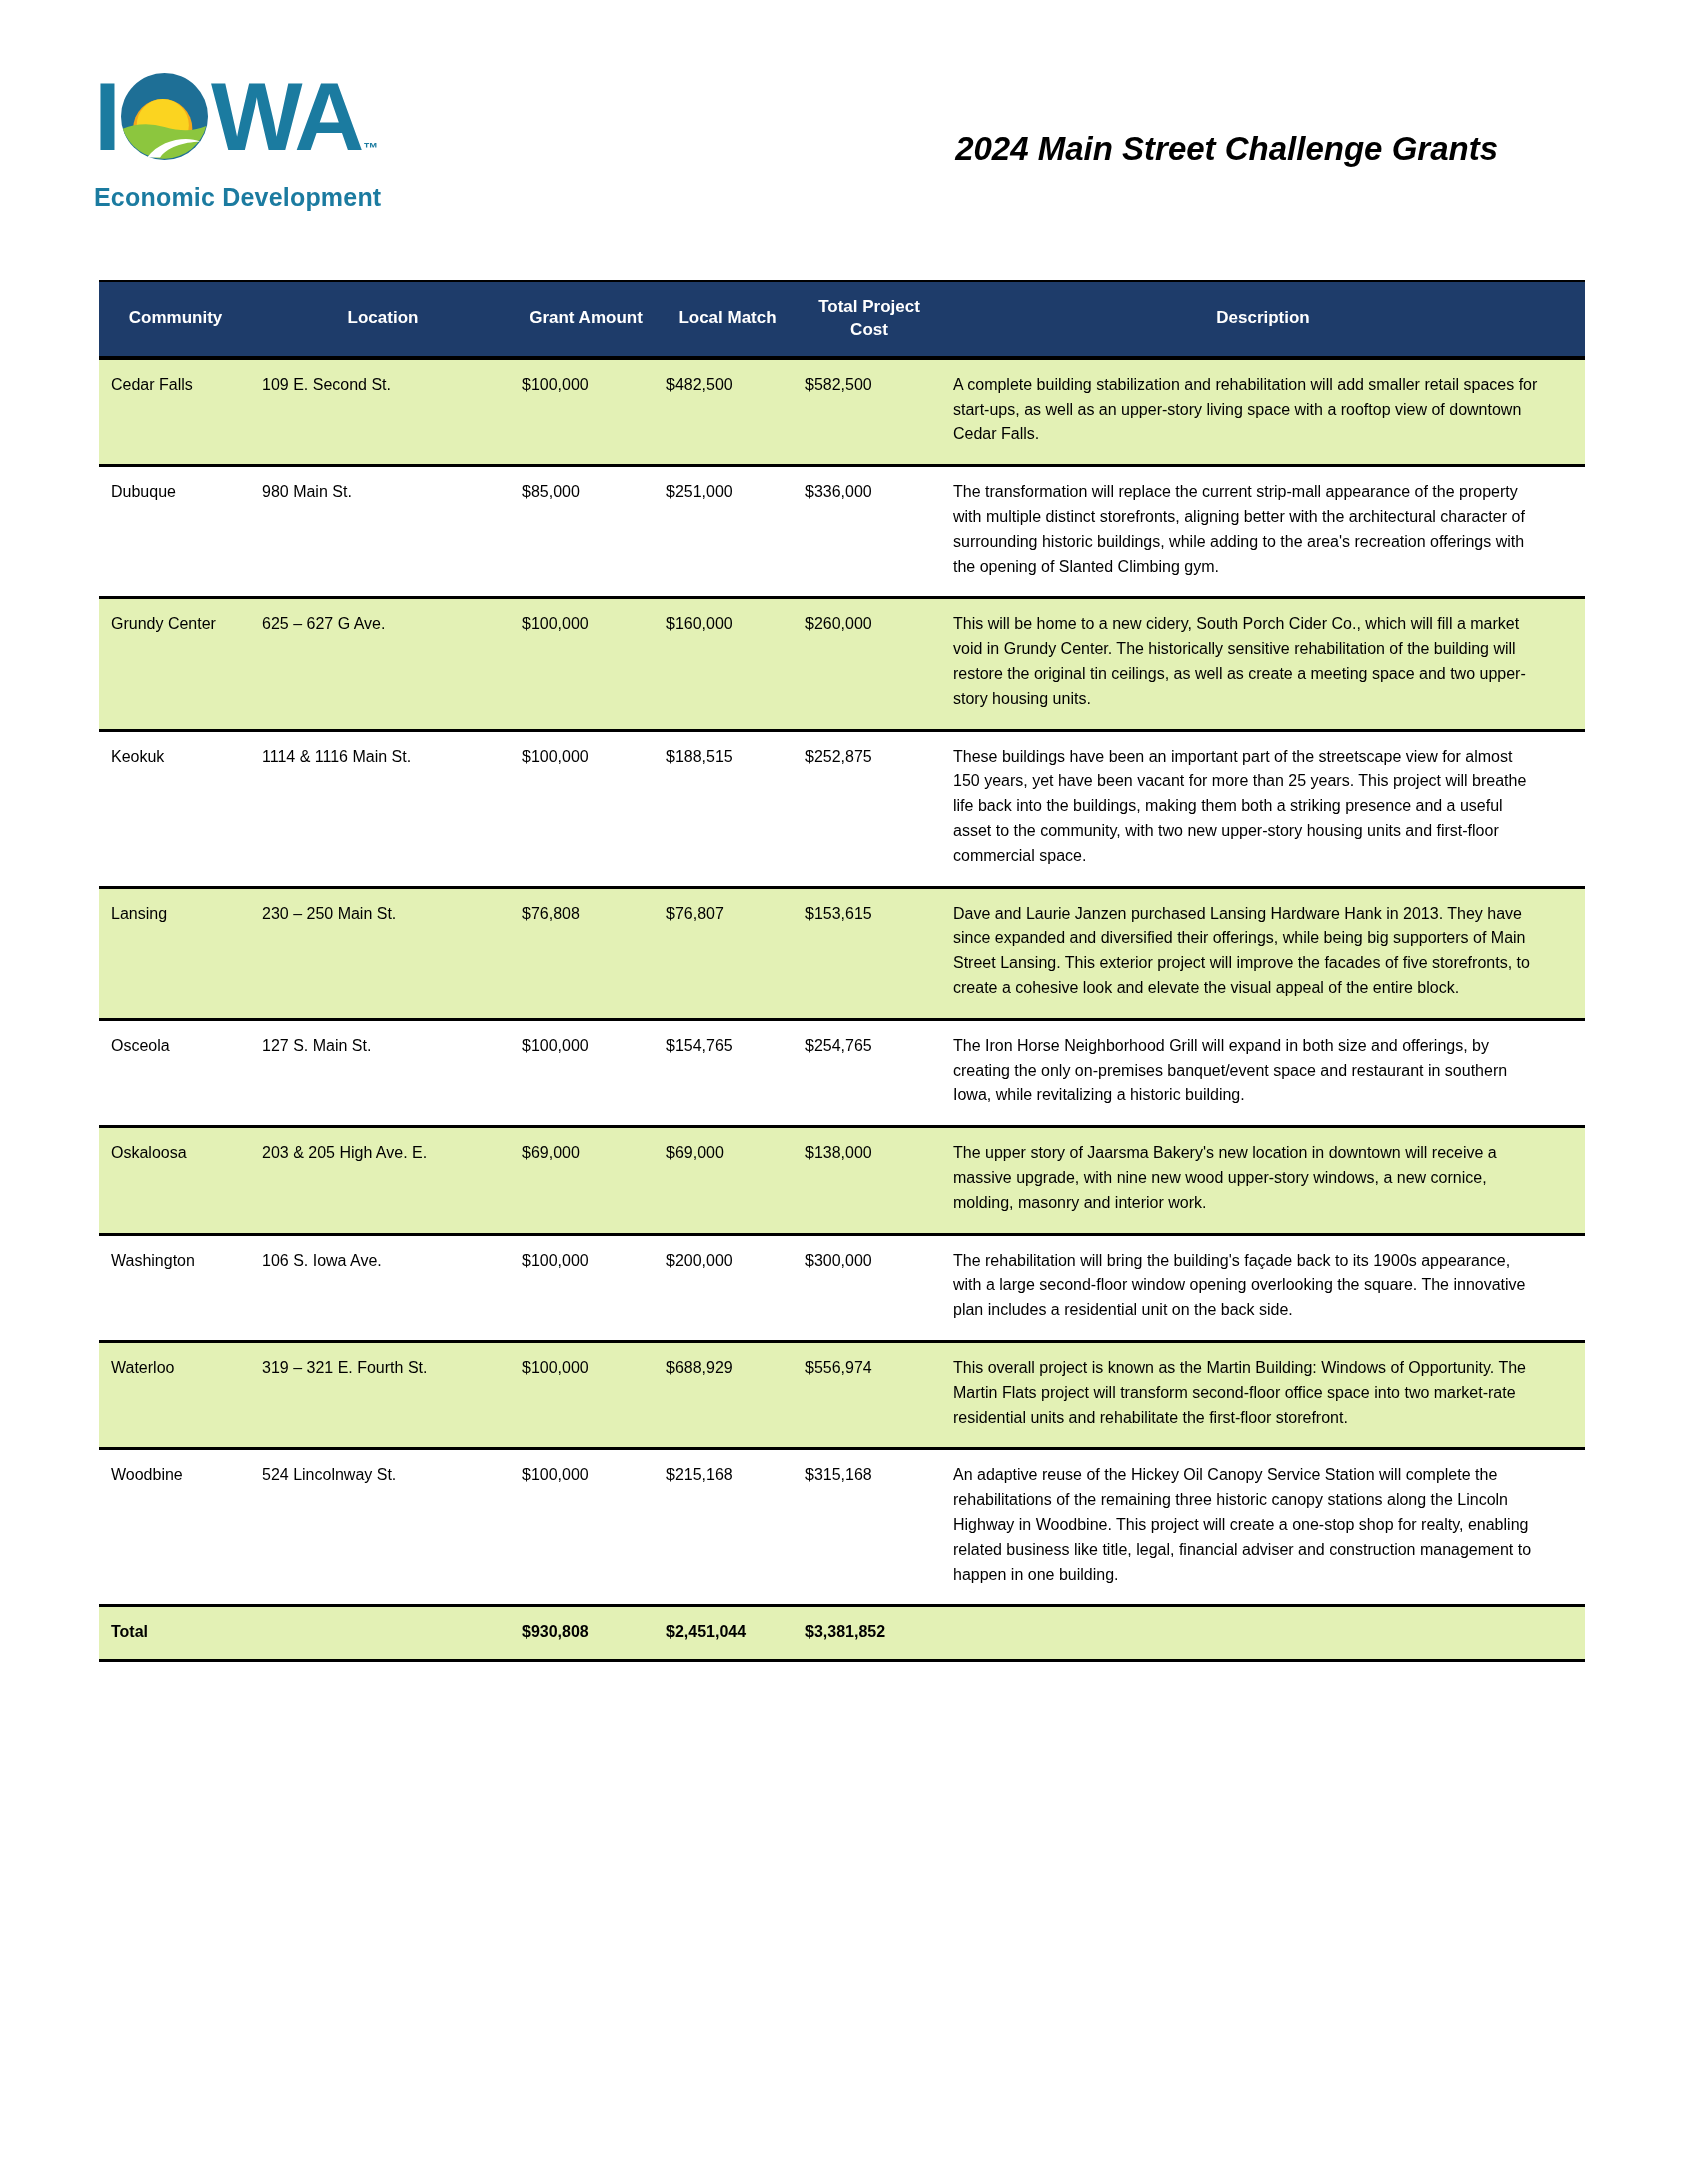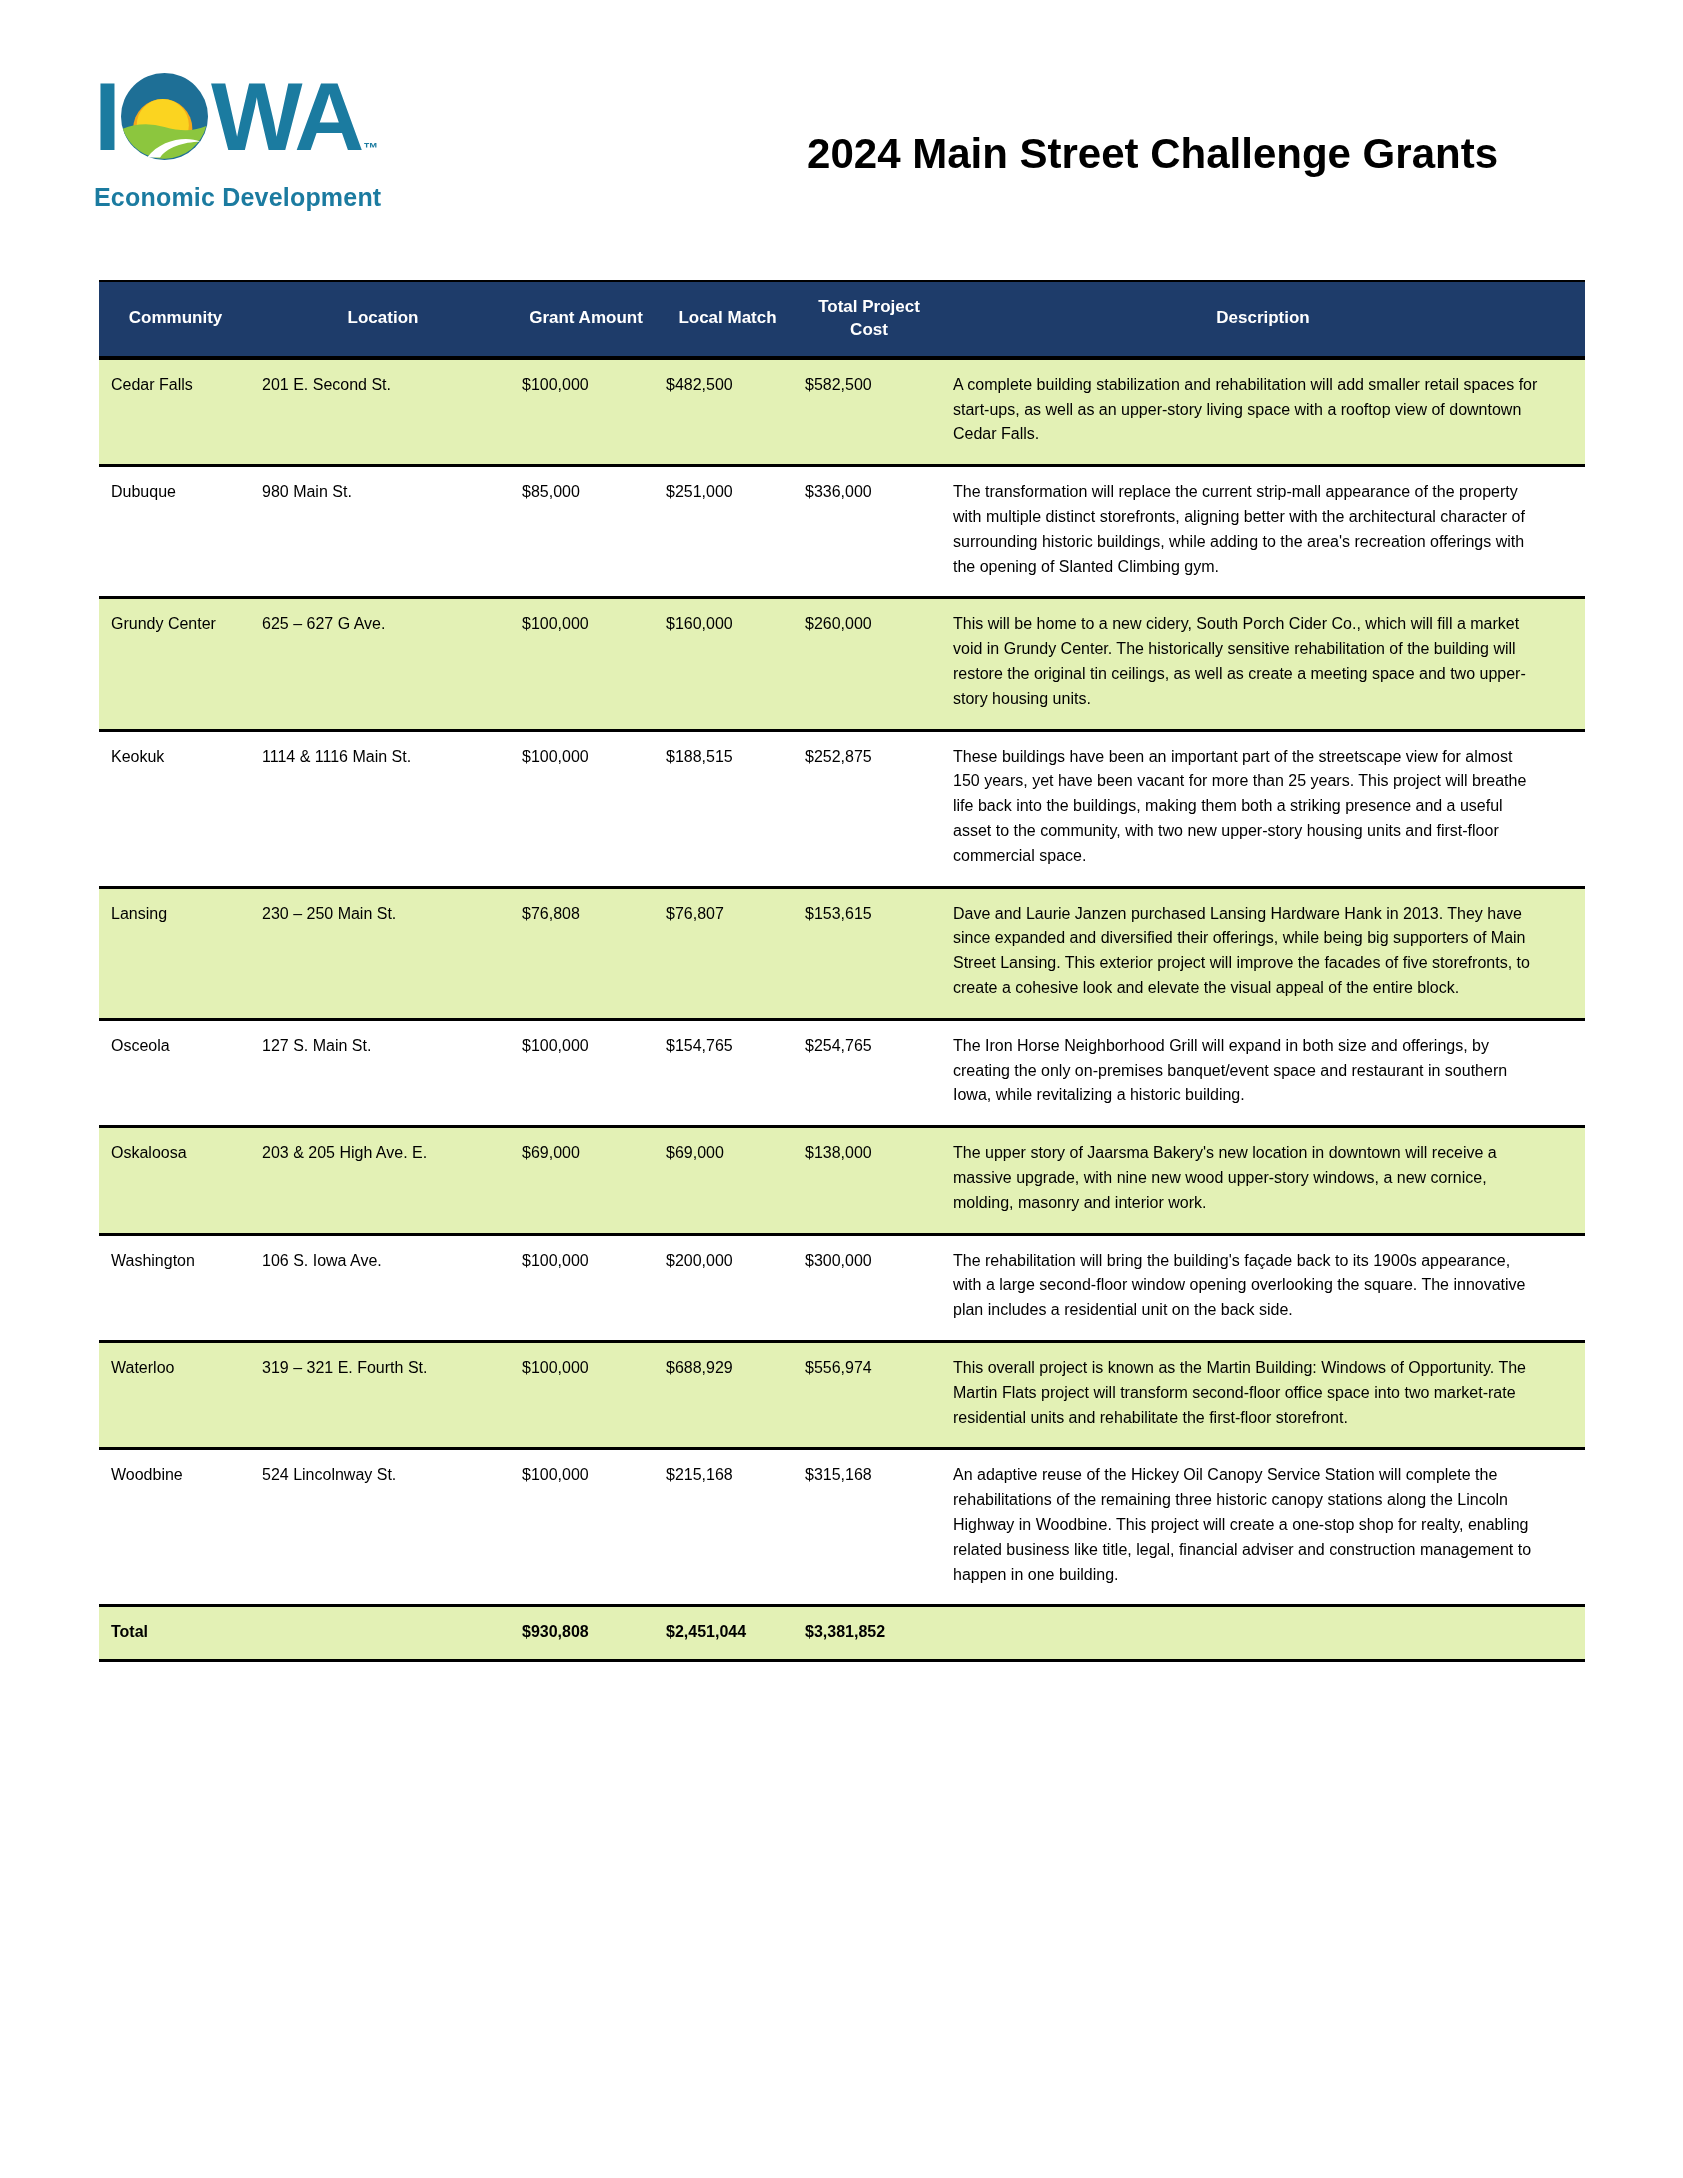--- a/index.html
+++ b/index.html
@@ -17,21 +17,21 @@
   .page{position:relative;width:1683px;height:2178px;}
 
   
   .doc-header{position:relative;height:280px;}
   .logo-block{position:absolute;left:94px;top:71px;}
   .logo-row{display:flex;align-items:center;height:91px;}
   .logo-letter{font-size:97px;font-weight:bold;line-height:1;color:var(--brand-teal);letter-spacing:-3px;}
   .logo-o{width:87px;height:87px;margin:0 3px;flex:0 0 auto;}
   .logo-tm{font-size:15px;font-weight:bold;color:var(--brand-teal);align-self:flex-end;margin:0 0 6px 2px;}
   .logo-subtitle{font-size:25px;font-weight:bold;color:var(--brand-teal);margin-top:21px;letter-spacing:0.2px;}
-  .doc-title{position:absolute;top:130px;right:185px;font-size:42px;font-weight:bold;color:#000;}
+  .doc-title{position:absolute;top:130px;right:185px;font-size:33px;font-weight:bold;color:#000;font-style:italic;}
 
   
   table.grants{border-collapse:collapse;margin-left:99px;width:1485px;table-layout:fixed;}
   col.c1{width:153px;} col.c2{width:262px;} col.c3{width:144px;}
   col.c4{width:139px;} col.c5{width:144px;} col.c6{width:644px;}
 
   thead th{
     background:var(--header-bg);color:#fff;font-size:17px;font-weight:bold;
     text-align:center;vertical-align:middle;padding:14px 6px;line-height:1.35;
     border-top:2px solid var(--border-black);
@@ -89,21 +89,21 @@
         <th>Location</th>
         <th>Grant Amount</th>
         <th>Local Match</th>
         <th>Total Project Cost</th>
         <th>Description</th>
       </tr>
     </thead>
     <tbody>
         <tr>
     <td class="c-community">Cedar Falls</td>
-    <td class="c-location">201 E. Second St.</td>
+    <td class="c-location">109 E. Second St.</td>
     <td class="c-num">$100,000</td>
     <td class="c-num">$482,500</td>
     <td class="c-num">$582,500</td>
     <td class="c-desc">A complete building stabilization and rehabilitation will add smaller retail spaces for start-ups, as well as an upper-story living space with a rooftop view of downtown Cedar Falls.</td>
   </tr>
         <tr>
     <td class="c-community">Dubuque</td>
     <td class="c-location">980 Main St.</td>
     <td class="c-num">$85,000</td>
     <td class="c-num">$251,000</td>

